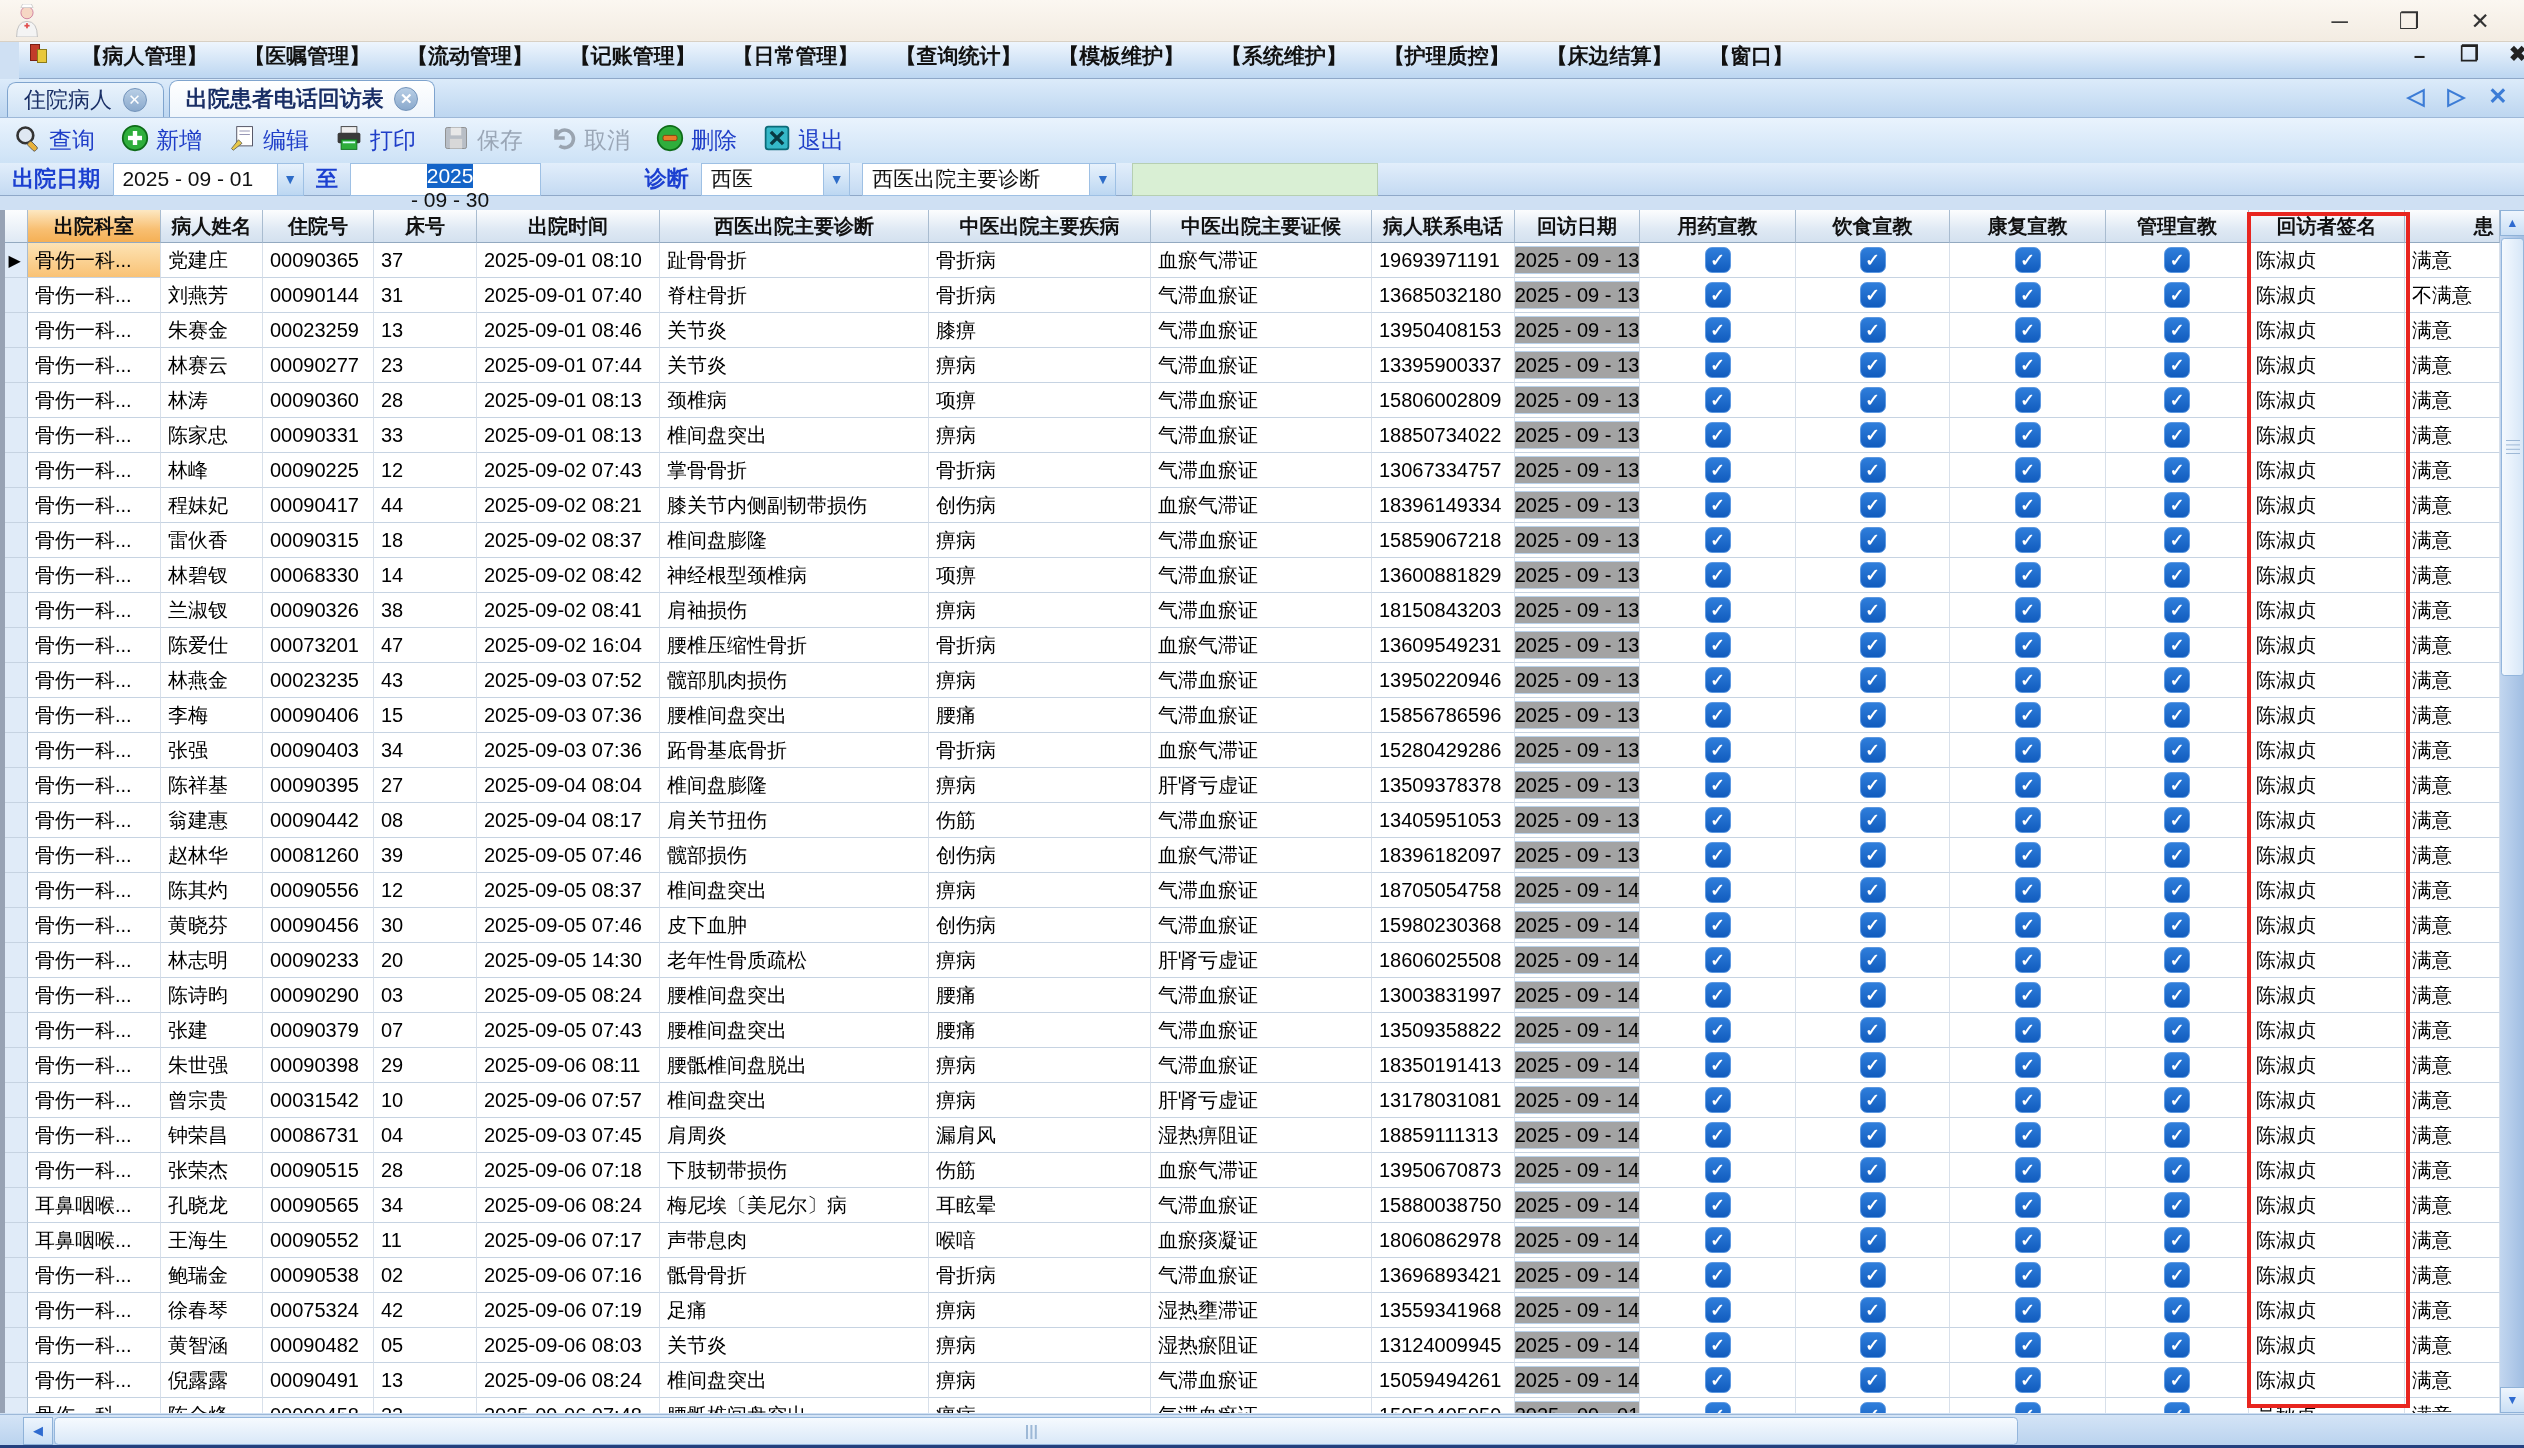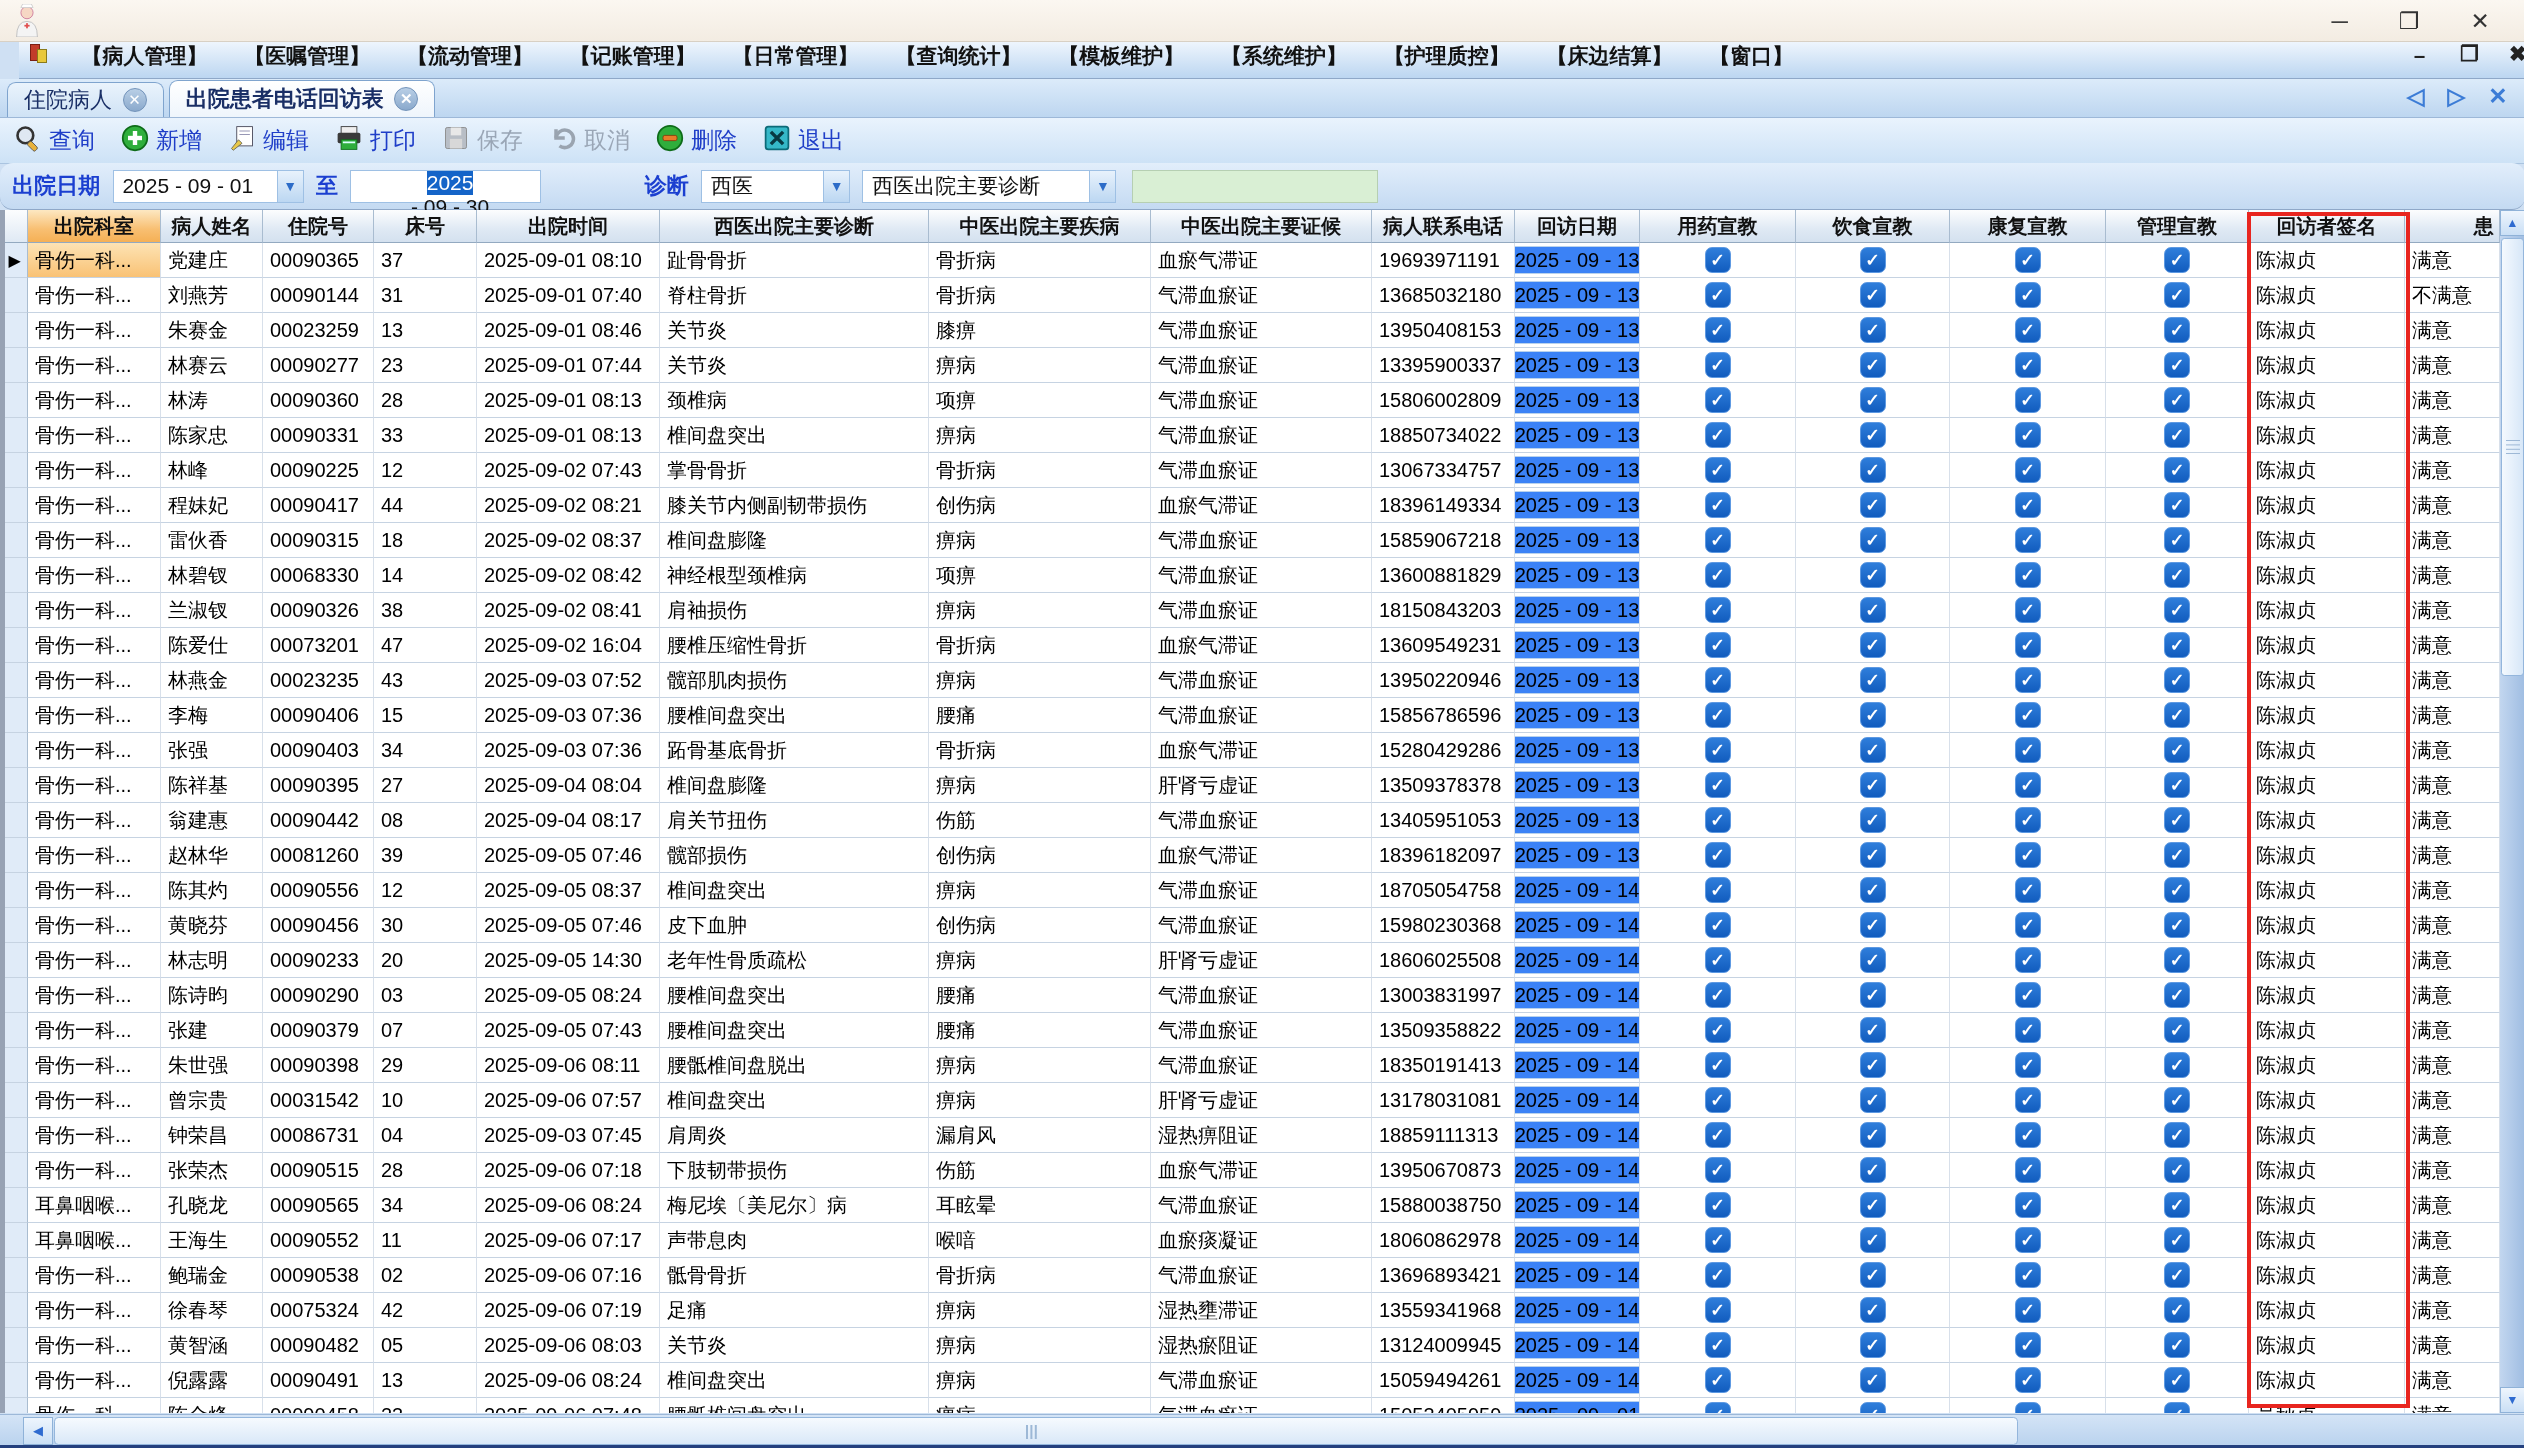--- a/index.html
+++ b/index.html
@@ -40,23 +40,23 @@
 
   
   #toolbar { position:absolute; left:0; top:118px; width:2525px; height:46px;
     background:linear-gradient(#e9f3fd,#cde2f6); display:flex; align-items:center; gap:26px;
     padding-left:14px; border-bottom:1.8px solid #aac4e0; }
   .tbtn { display:flex; align-items:center; gap:7px; font-size:23px; color:#1f3ec8; white-space:nowrap; }
   .tbtn.disabled { color:#9aa6b6; }
   .tbtn svg { width:28px; height:28px; }
 
   
-  #filterbar { position:absolute; left:0; top:163px; width:2525px; height:47px;
+  #filterbar { position:absolute; left:0; top:163px; width:2525px; height:33px;
     background:linear-gradient(#e2eefb,#c4daf2); display:flex; align-items:center; gap:12.3px;
-    padding-left:12.3px; border-bottom:1.8px solid #8fa8c8;border-radius:13px; }
+    padding-left:12.3px; border-bottom:1.8px solid #8fa8c8; }
   .flabel { font-size:22px; font-weight:bold; color:#1b3fd0; white-space:nowrap; }
   .combo { height:33px; background:#fff; border:1.8px solid #9ec0e4; display:flex; align-items:center;
     font-size:21px; color:#111; padding-left:8.8px; }
   .combo .dd { width:26px; height:100%; margin-left:auto; background:linear-gradient(#e8f2fc,#bcd7f2);
     border-left:0.9px solid #9ec0e4; color:#2d6cc8; font-size:14px; display:flex; align-items:center; justify-content:center; }
   .combo .sel { background:#1464c8; color:#fff; }
   #diag-search { width:246px; height:33px; background:#d9efd4; border:0.9px solid #b6cfb2; margin-left:3.5px; }
 
   
   #grid { position:absolute; left:0; top:210px; width:2500px; height:1203px; background:#fff;
@@ -67,21 +67,21 @@
     border-right:0.9px solid #a9bcd0; border-bottom:0.9px solid #93a9c0; font-size:20px; font-weight:bold;
     color:#111; display:flex; align-items:center; justify-content:center; overflow:hidden; white-space:nowrap; }
   .hcell.hsel { background:linear-gradient(#fde8c2,#f8bf72 60%,#f5b055); }
   .hcell.right { justify-content:flex-end; padding-right:5.3px; }
   .trow { height:35px; }
   .cell { border-right:0.9px solid #d8e0ea; border-bottom:0.9px solid #c6d3e2; font-size:20px; color:#000;
     display:flex; align-items:center; padding-left:7px; overflow:hidden; white-space:nowrap; background:#fff; }
   .cell.ind { background:#e0ebf8; border-right:0.9px solid #a9bcd0; padding-left:3.5px; color:#000; font-size:16px; }
   .cell.csel { background:linear-gradient(#fde3b4,#f9c275); }
   .cell.ctr { justify-content:center; padding-left:0; }
-  .datebox { width:132px; height:28px; border:1.8px solid #b9d2ec; background:#3b82f6; font-size:20px;
+  .datebox { width:132px; height:28px; border:1.8px solid #b9d2ec; background:#a3a3a3; font-size:20px;
     display:flex; align-items:center; justify-content:center; white-space:nowrap; }
   .chk { width:26px; height:26px; border-radius:7px; background:linear-gradient(#2f7edb,#115cbe);
     border:1.8px solid #5d99e2; color:#fff; font-size:17.5px; font-weight:bold;
     display:flex; align-items:center; justify-content:center; }
 
   
   #redbox { position:absolute; left:2247px; top:212px; width:163px; height:1196px;
     border:4.4px solid #e8251f; pointer-events:none; }
 
   

